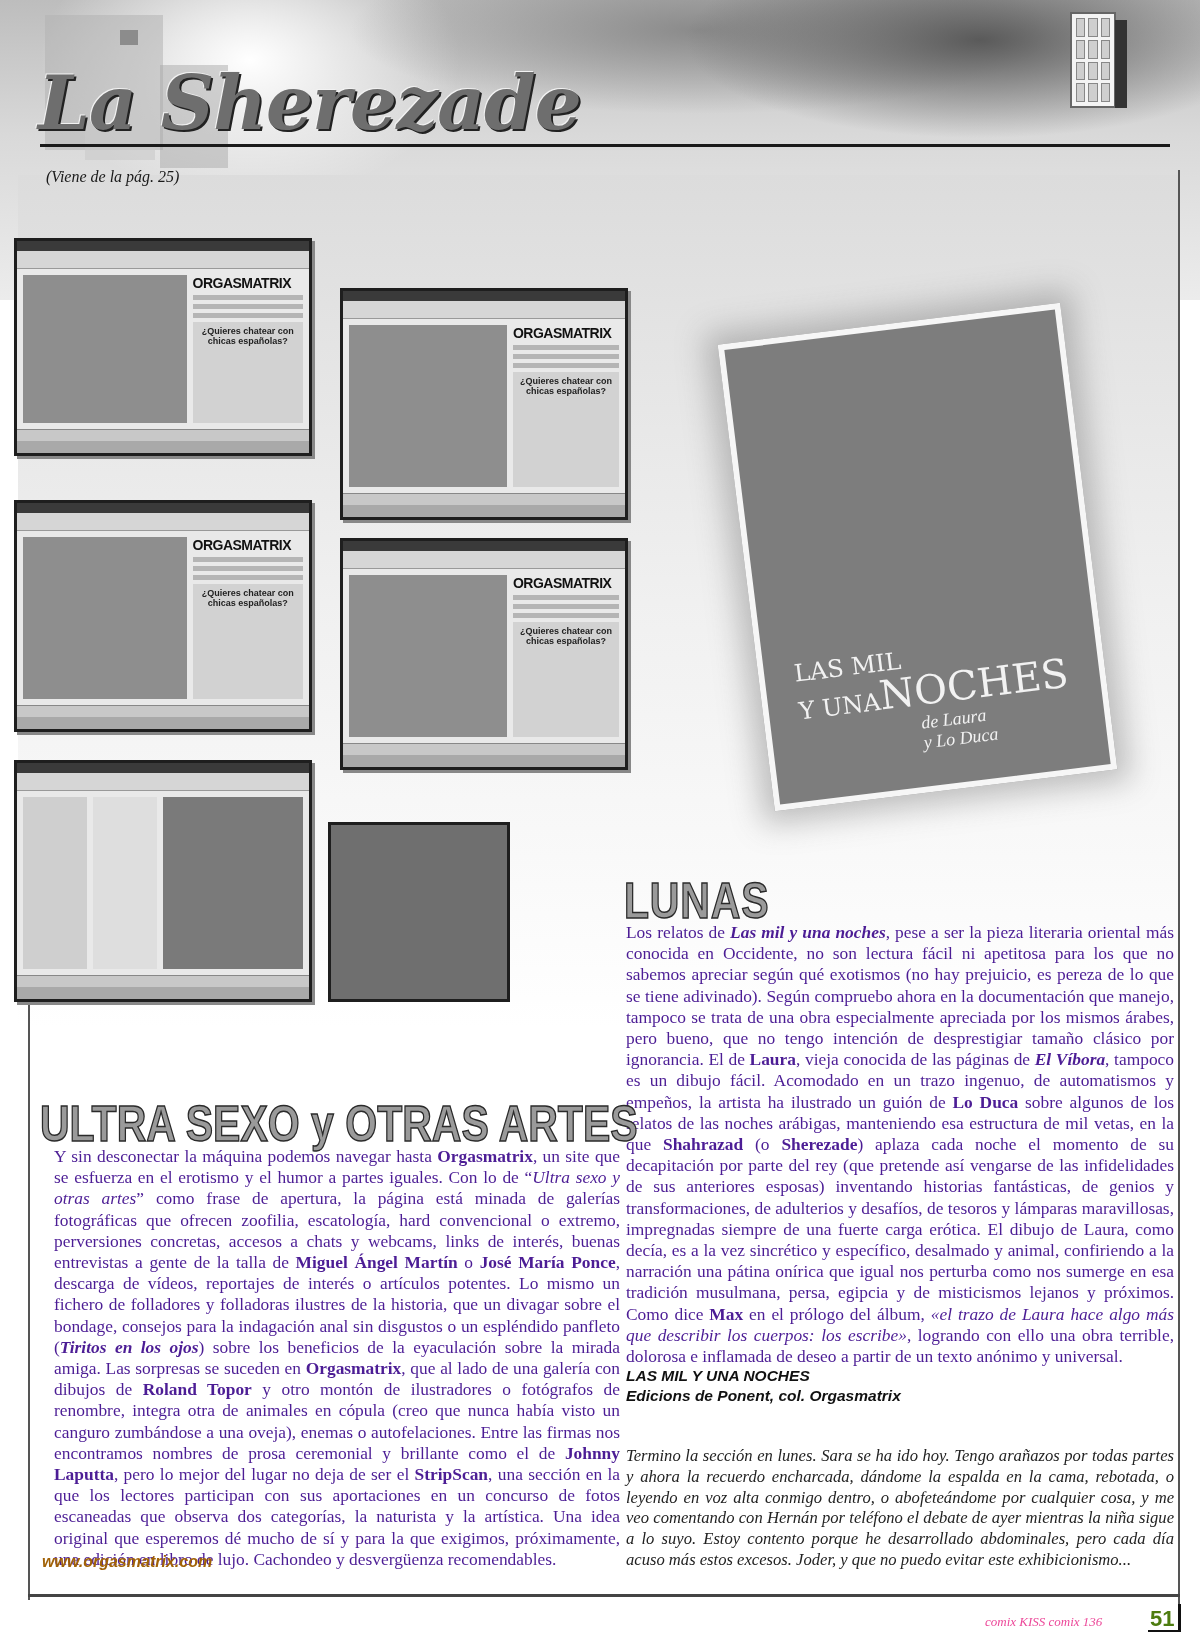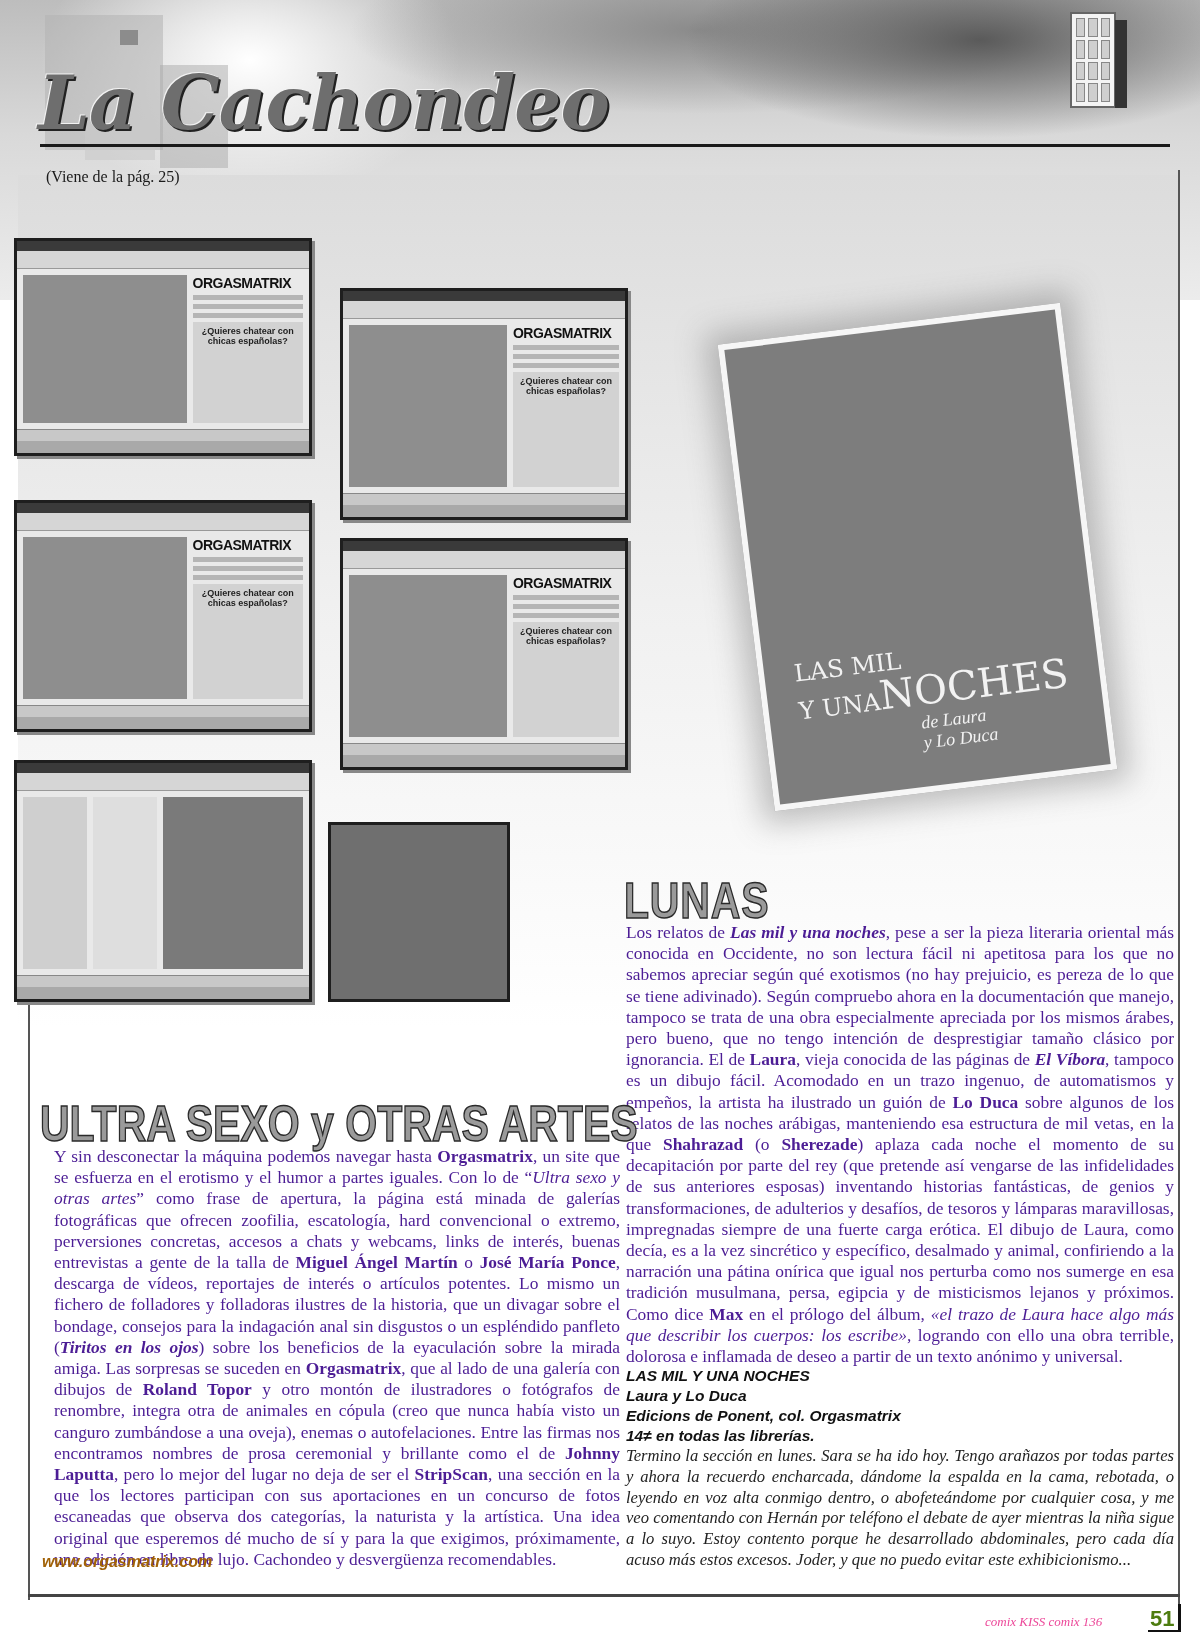--- a/index.html
+++ b/index.html
@@ -22,21 +22,21 @@
   .sq4 { left: 85px; top: 120px; width: 70px; height: 40px; background: #c9c9c9; opacity: .6; }
 
   .section-title {
     position: absolute; left: 38px; top: 60px;
     font-family: "DejaVu Serif", "Liberation Serif", serif; font-style: italic;
     font-size: 74px; letter-spacing: -1px; color: #6e6e6e;
     text-shadow: 2px 2px 0 #222, -1px -1px 0 #f2f2f2;
   }
   .title-rule { position: absolute; left: 40px; top: 144px; width: 1130px; height: 3px; background: #1a1a1a; }
   .continued-from {
-    position: absolute; left: 46px; top: 168px; font-size: 16px; color: #1a1a1a;
+    position: absolute; left: 46px; top: 168px; font-size: 16px; font-style: italic; color: #1a1a1a;
   }
 
   .door-illustration {
     position: absolute; left: 1070px; top: 12px; width: 46px; height: 96px;
     background: #f4f4f4; border: 2px solid #666;
     display: grid; grid-template-columns: repeat(3, 1fr); gap: 3px; padding: 4px;
   }
   .door-illustration span { background: #cfcfcf; border: 1px solid #888; }
   .door-shadow { position: absolute; left: 1115px; top: 20px; width: 12px; height: 88px; background: #333; }
 
@@ -151,21 +151,21 @@
     <span></span>
     <span></span>
 </div>
 <div class="door-shadow"></div>
 
 <div class="content-frame"></div>
 <div class="frame-right-line"></div>
 <div class="frame-left-line"></div>
 <div class="frame-bottom-line"></div>
 
-<h1 class="section-title">La Cachondeo</h1>
+<h1 class="section-title">La Sherezade</h1>
 <div class="title-rule"></div>
 <div class="continued-from">(Viene de la pág. 25)</div>
 
 <div class="browser-shot" style="left:14px; top:238px; width:298px; height:218px;">
   <div class="shot-titlebar"></div>
   <div class="shot-toolbar"></div>
   <div class="shot-body">
     <div class="shot-image"></div>
     <div class="shot-side">
       <div class="shot-brand">ORGASMATRIX</div>
@@ -253,23 +253,21 @@
     <div>de Laura</div>
     <div>y Lo Duca</div>
   </div>
 </div>
 
 <h2 class="article-heading heading-lunas">LUNAS</h2>
 <p class="article-body body-lunas"><span>Los relatos de </span><b><i>Las mil y una noches</i></b><span>, pese a ser la pieza literaria oriental más conocida en Occidente, no son lectura fácil ni apetitosa para los que no sabemos apreciar según qué exotismos (no hay prejuicio, es pereza de lo que se tiene adivinado). Según compruebo ahora en la documentación que manejo, tampoco se trata de una obra especialmente apreciada por los mismos árabes, pero bueno, que no tengo intención de desprestigiar tamaño clásico por ignorancia. El de </span><b>Laura</b><span>, vieja conocida de las páginas de </span><b><i>El Víbora</i></b><span>, tampoco es un dibujo fácil. Acomodado en un trazo ingenuo, de automatismos y empeños, la artista ha ilustrado un guión de </span><b>Lo Duca</b><span> sobre algunos de los relatos de las noches arábigas, manteniendo esa estructura de mil vetas, en la que </span><b>Shahrazad</b><span> (o </span><b>Sherezade</b><span>) aplaza cada noche el momento de su decapitación por parte del rey (que pretende así vengarse de las infidelidades de sus anteriores esposas) inventando historias fantásticas, de genios y transformaciones, de adulterios y desafíos, de tesoros y lámparas maravillosas, impregnadas siempre de una fuerte carga erótica. El dibujo de Laura, como decía, es a la vez sincrético y específico, desalmado y animal, confiriendo a la narración una pátina onírica que igual nos perturba como nos sumerge en esa tradición musulmana, persa, egipcia y de misticismos lejanos y próximos. Como dice </span><b>Max</b><span> en el prólogo del álbum, </span><i>«el trazo de Laura hace algo más que describir los cuerpos: los escribe»</i><span>, logrando con ello una obra terrible, dolorosa e inflamada de deseo a partir de un texto anónimo y universal.</span></p>
 
 <div class="book-credits">
   <div>LAS MIL Y UNA NOCHES</div>
-  <div>Laura y Lo Duca</div>
   <div>Edicions de Ponent, col. Orgasmatrix</div>
-  <div>14≠ en todas las librerías.</div>
 </div>
 
 <p class="closing-note">Termino la sección en lunes. Sara se ha ido hoy. Tengo arañazos por todas partes y ahora la recuerdo encharcada, dándome la espalda en la cama, rebotada, o leyendo en voz alta conmigo dentro, o abofeteándome por cualquier cosa, y me veo comentando con Hernán por teléfono el debate de ayer mientras la niña sigue a lo suyo. Estoy contento porque he desarrollado abdominales, pero cada día acuso más estos excesos. Joder, y que no puedo evitar este exhibicionismo...</p>
 
 <h2 class="article-heading heading-ultra">ULTRA SEXO y OTRAS ARTES</h2>
 <p class="article-body body-ultra"><span>Y sin desconectar la máquina podemos navegar hasta </span><b>Orgasmatrix</b><span>, un site que se esfuerza en el erotismo y el humor a partes iguales. Con lo de “</span><i>Ultra sexo y otras artes</i><span>” como frase de apertura, la página está minada de galerías fotográficas que ofrecen zoofilia, escatología, hard convencional o extremo, perversiones concretas, accesos a chats y webcams, links de interés, buenas entrevistas a gente de la talla de </span><b>Miguel Ángel Martín</b><span> o </span><b>José María Ponce</b><span>, descarga de vídeos, reportajes de interés o artículos potentes. Lo mismo un fichero de folladores y folladoras ilustres de la historia, que un divagar sobre el bondage, consejos para la indagación anal sin disgustos o un espléndido panfleto (</span><b><i>Tiritos en los ojos</i></b><span>) sobre los beneficios de la eyaculación sobre la mirada amiga. Las sorpresas se suceden en </span><b>Orgasmatrix</b><span>, que al lado de una galería con dibujos de </span><b>Roland Topor</b><span> y otro montón de ilustradores o fotógrafos de renombre, integra otra de animales en cópula (creo que nunca había visto un canguro zumbándose a una oveja), enemas o autofelaciones. Entre las firmas nos encontramos nombres de prosa ceremonial y brillante como el de </span><b>Johnny Laputta</b><span>, pero lo mejor del lugar no deja de ser el </span><b>StripScan</b><span>, una sección en la que los lectores participan con sus aportaciones en un concurso de fotos escaneadas que observa dos categorías, la naturista y la artística. Una idea original que esperemos dé mucho de sí y para la que exigimos, próximamente, una edición en libro de lujo. Cachondeo y desvergüenza recomendables.</span></p>
 
 <a class="site-url">www.orgasmatrix.com</a>
 
 <div class="footer-magazine">comix KISS comix 136</div>

